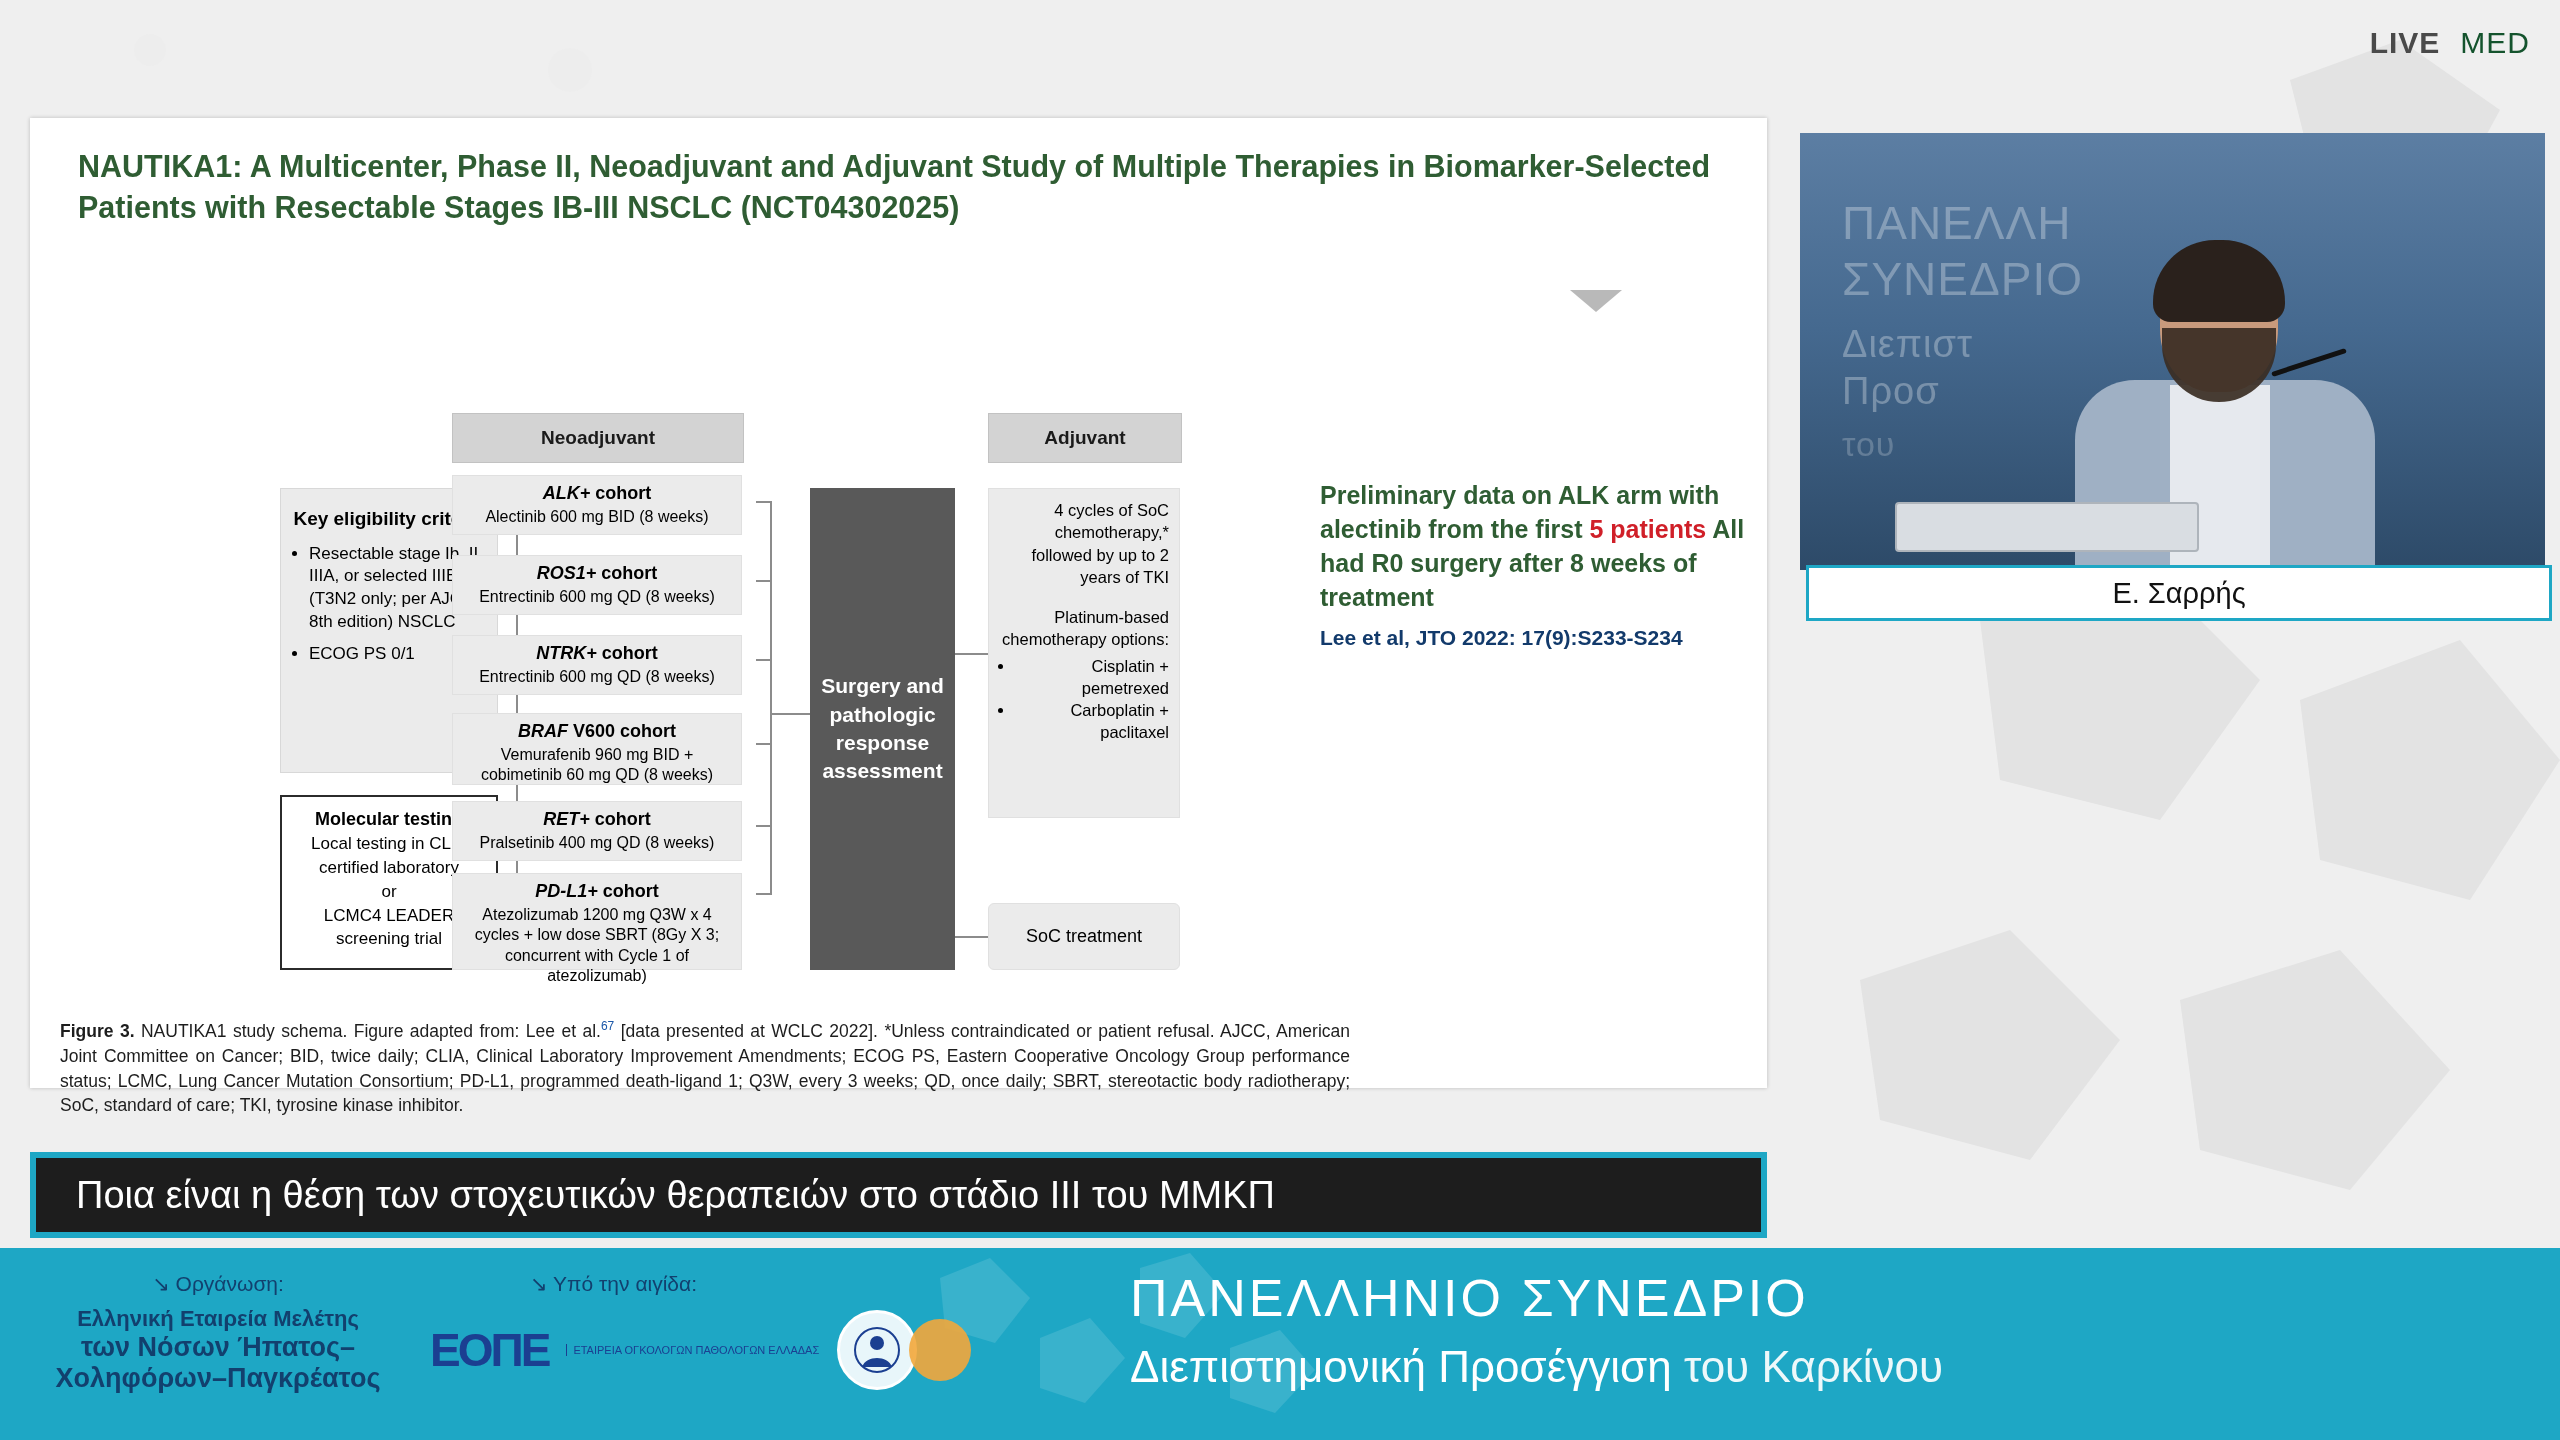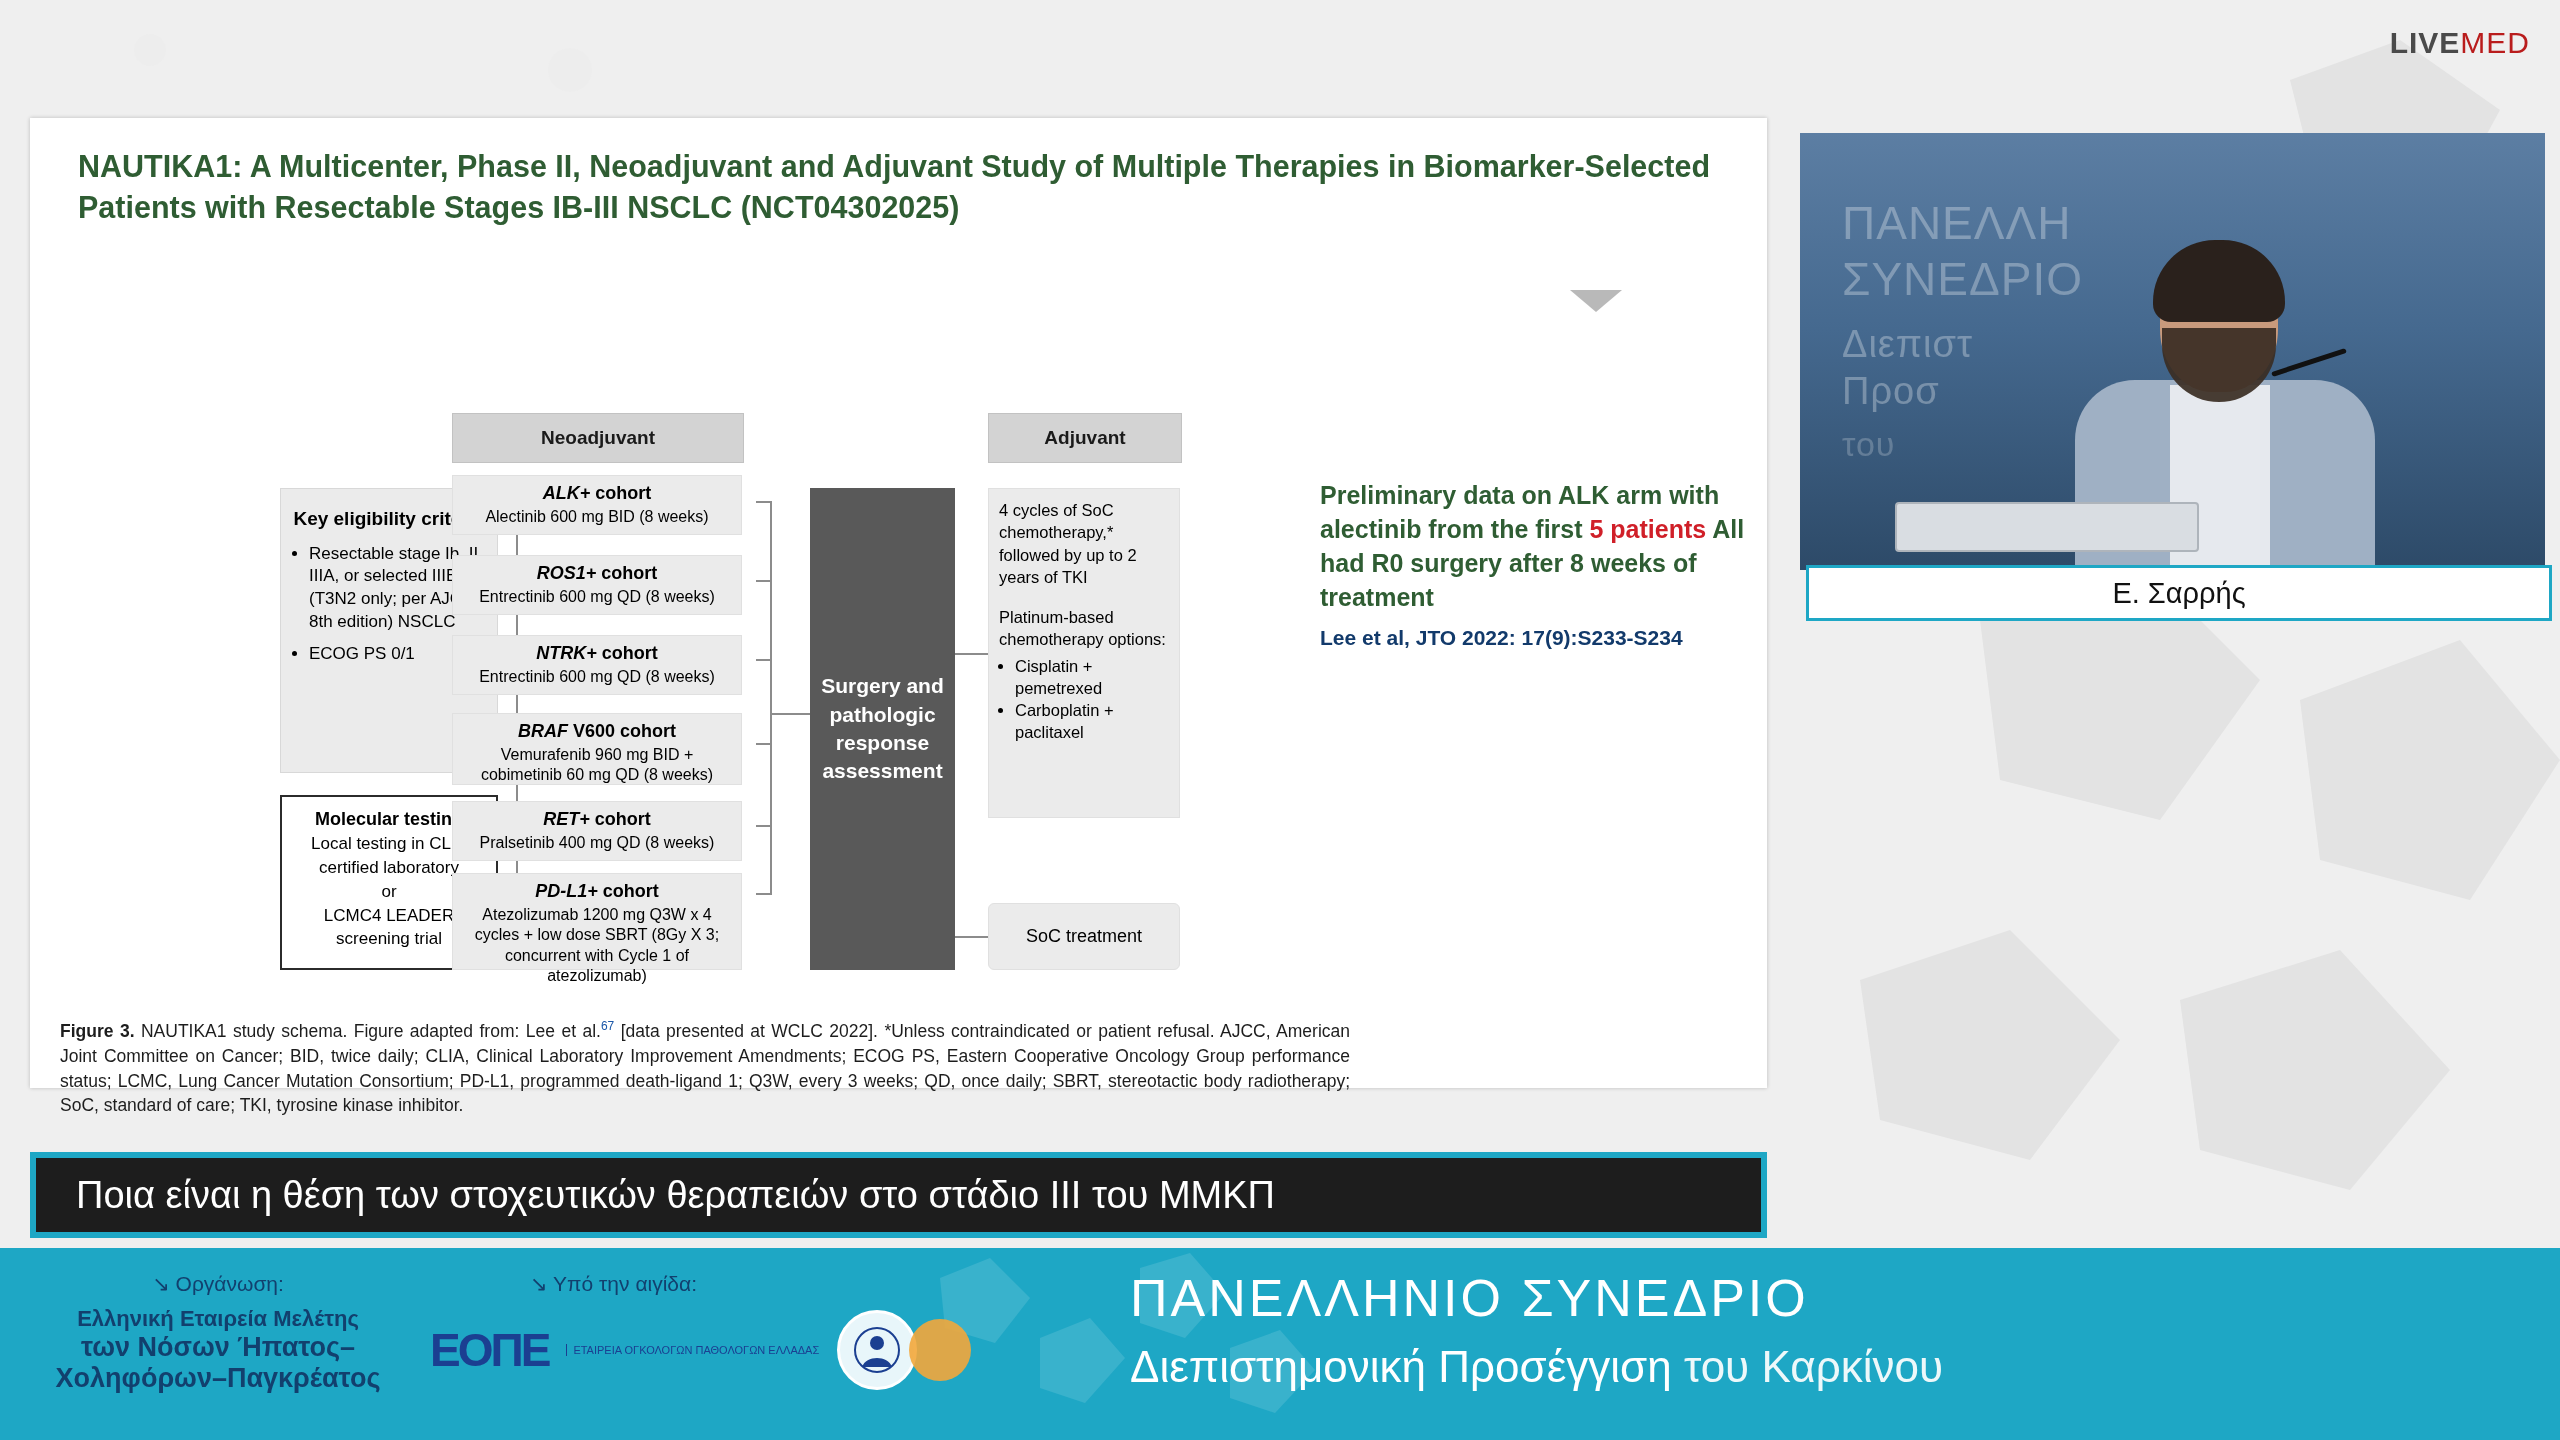--- a/index.html
+++ b/index.html
@@ -5,21 +5,21 @@
   html,body{margin:0;padding:0;background:#fff;}
   body{width:2560px;height:1440px;overflow:hidden;font-family:"Liberation Sans",sans-serif;}
   .stage{position:relative;width:2560px;height:1440px;background:#f2f2f2;overflow:hidden;}
 
   
   .bg-deco{position:absolute;inset:0;background:#efefef;}
   .bg-deco svg{position:absolute;inset:0;width:100%;height:100%;}
 
   
   .brand{position:absolute;top:26px;right:30px;font-size:30px;letter-spacing:1px;color:#4a4a4a;font-weight:700;}
-  .brand .light{font-weight:400;color:#b91c1c;}
+  .brand .light{font-weight:400;color:#14532d;margin-left:20px;}
 
   
   .slide{position:absolute;left:30px;top:118px;width:1737px;height:970px;background:#fff;box-shadow:0 0 4px rgba(0,0,0,.22);}
   .slide-title{position:absolute;left:48px;top:28px;width:1650px;color:#2f5d33;font-size:30.5px;font-weight:700;line-height:1.33;}
 
   
   .marker-arrow{position:absolute;left:1540px;top:172px;width:0;height:0;border-left:26px solid transparent;border-right:26px solid transparent;border-top:22px solid #b9b9b9;}
 
   
   .schema{position:absolute;left:140px;top:295px;width:1120px;height:590px;}
@@ -36,21 +36,21 @@
   .molbox{position:absolute;left:110px;top:382px;width:218px;height:175px;background:#fff;border:2px solid #2b2b2b;box-sizing:border-box;padding:10px 8px;text-align:center;font-size:17px;line-height:1.4;}
   .molbox b{font-size:18px;}
 
   .cohort{position:absolute;left:282px;width:290px;background:#ebebeb;border:1px solid #e0e0e0;box-sizing:border-box;text-align:center;padding:7px 6px;}
   .cohort .cname{font-size:18px;font-weight:700;font-style:italic;}
   .cohort .cname .up{font-style:normal;}
   .cohort .cdet{font-size:16px;line-height:1.28;margin-top:3px;}
 
   .surg{position:absolute;left:640px;top:75px;width:145px;height:482px;background:#595959;color:#fff;display:flex;align-items:center;justify-content:center;text-align:center;font-size:21px;font-weight:700;line-height:1.35;}
 
-  .adjbox{position:absolute;left:818px;width:192px;background:#ebebeb;border:1px solid #e0e0e0;box-sizing:border-box;padding:10px 10px;font-size:16.5px;line-height:1.35;}
+  .adjbox{position:absolute;left:818px;width:192px;background:#ebebeb;border:1px solid #e0e0e0;box-sizing:border-box;padding:10px 10px;font-size:16.5px;line-height:1.35;text-align:right;}
   .adjbox.one{top:75px;height:330px;}
   .adjbox.two{top:490px;height:67px;display:flex;align-items:center;justify-content:center;text-align:center;font-size:18px;border-radius:6px;}
   .adjbox ul{margin:4px 0 0 0;padding-left:16px;}
 
   
   .ln{position:absolute;background:#8c8c8c;}
 
   
   .comment{position:absolute;left:1290px;top:360px;width:470px;color:#2f5d33;font-size:25px;font-weight:700;line-height:1.36;}
   .comment .red{color:#d01f28;}

